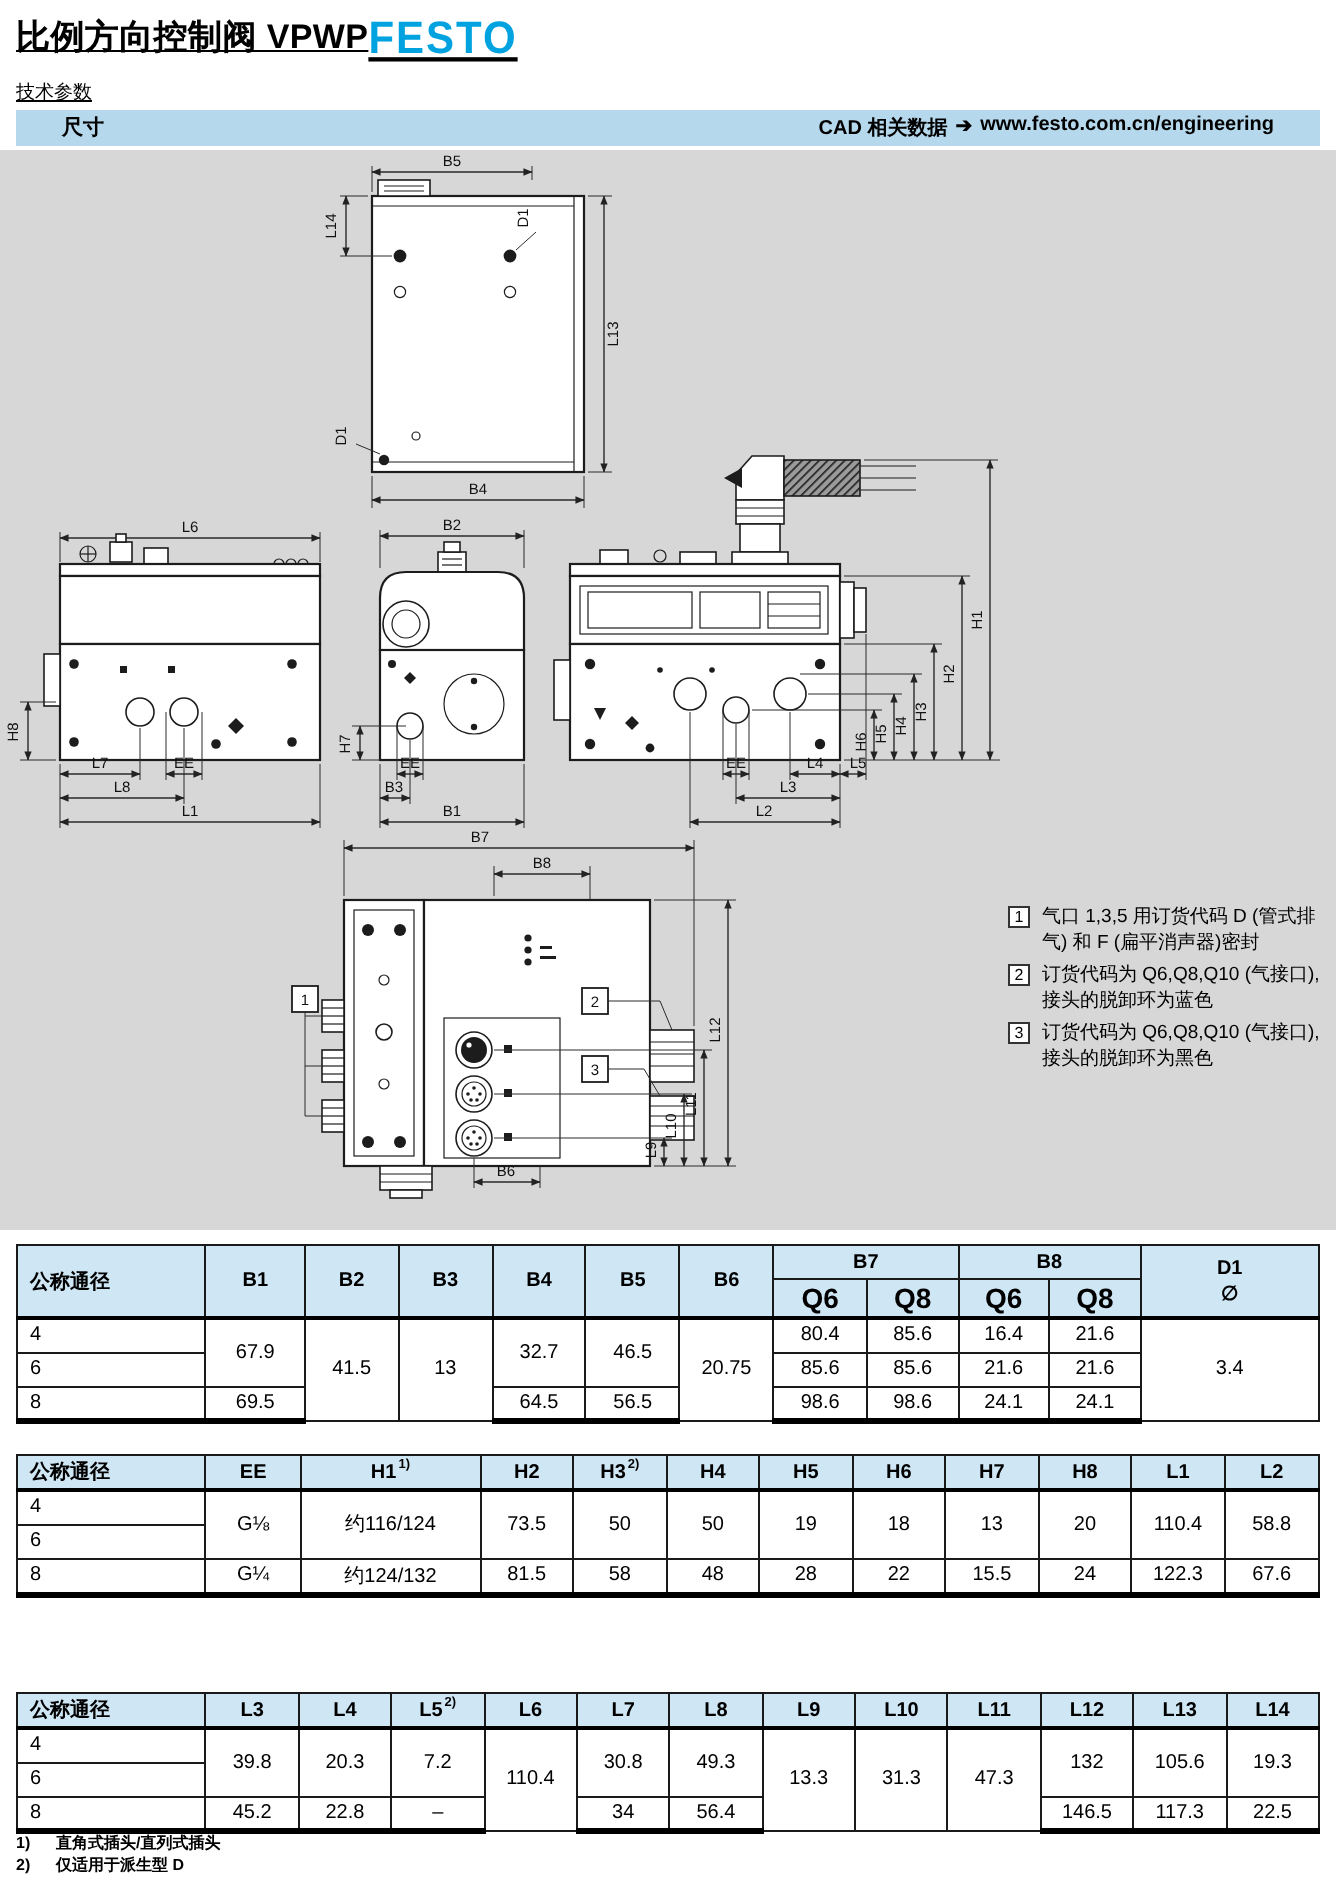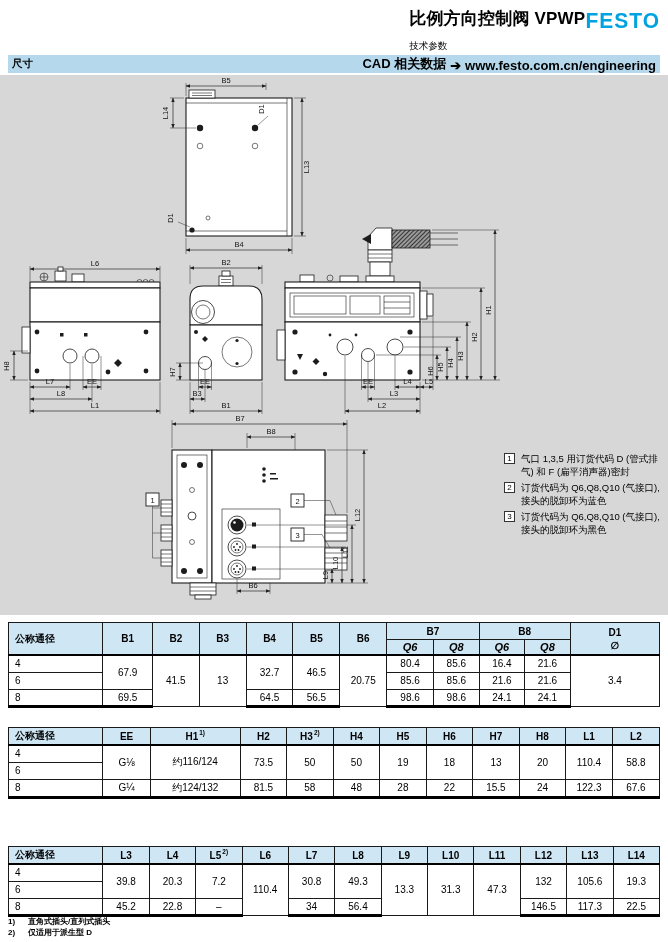--- a/index.html
+++ b/index.html
@@ -1,44 +1,44 @@
 <!DOCTYPE html>
 <html style="--brand: #00a3e0; --bar_bg: #b5d8ec; --thead_bg: #cfe6f4; --panel_bg: #d7d7d7;"><head>
 <meta charset="utf-8">
 <style>
   * { box-sizing: border-box; }
   html,body { margin:0; padding:0; background:#fff; }
   .page { position:relative; width:668px; height:942px; background:#fff;
           font-family:"Liberation Sans", sans-serif; color:#000; overflow:hidden; }
-  .hdr { position:absolute; top:7px; left:8px; right:8px; display:flex;
-         justify-content:flex-end; align-items:flex-start; }
+  .hdr { position:absolute; top:7px; left:8px; right:24px; display:flex;
+         justify-content:flex-start; align-items:flex-start;text-decoration:underline; }
   .title { font-size:17px; font-weight:bold; letter-spacing:.2px; }
   .subtitle { font-size:9.5px; margin-top:10px; }
   .logo { font-size:21px; font-weight:bold; color:var(--brand,#00a3e0);
           letter-spacing:1px; transform:scaleY(1.08); transform-origin:top right; }
   .bar { position:absolute; top:55px; left:8px; width:652px; height:18px;
          background:var(--bar_bg,#b5d8ec); display:flex; align-items:center;
-         justify-content:space-between; padding:0 4px; font-size:10.5px; font-weight:bold; }
-  .bar .right { font-size:13px; display:flex; gap:4px; align-items:flex-end; }
+         justify-content:space-between; padding:0 23px; font-size:10.5px; font-weight:bold; }
+  .bar .right { font-size:10px; display:flex; gap:4px; align-items:flex-start; }
   .panel { position:absolute; top:75px; left:0; width:668px; height:540px;
            background:var(--panel_bg,#d7d7d7); }
   .panel svg { position:absolute; left:0; top:0; }
   .notes { position:absolute; left:504px; top:377px; width:158px; }
   .note { display:flex; gap:6px; margin-bottom:3px; font-size:9.5px; line-height:13px; }
   .note .nb { flex:0 0 11px; width:11px; height:11px; border:1px solid #333; background:#fff;
               font-size:8px; line-height:10px; text-align:center; margin-top:1px; }
   table.dims { position:absolute; left:8px; width:652px; border-collapse:collapse;
                table-layout:fixed; font-size:10px; }
   table.dims th, table.dims td { border:1px solid #1a1a1a; padding:1px 3px;
                text-align:center; font-weight:normal; height:17px; overflow:hidden; }
   table.dims thead th { background:var(--thead_bg,#cfe6f4); font-weight:bold; }
   table.dims .c0 { text-align:left; padding-left:6px; }
   table.dims tbody tr:first-child td { border-top:2.5px solid #000; }
   table.dims tbody tr:last-child td { border-bottom:3.5px solid #000; }
-  tr.sub th { height:13px; font-size:11px;font-style:italic; }
+  tr.sub th { height:13px; font-size:14px; }
   sup.fnm { font-size:6.5px; vertical-align:super; line-height:0; margin-left:1px; }
   .d1h div { line-height:13px; }
   #t1 { top:622px; } #t2 { top:727px; } #t3 { top:846px; }
   .footnotes { position:absolute; left:8px; top:916px; font-size:8px; font-weight:bold; }
   .fn { display:flex; gap:10px; line-height:11px; }
   .fn .n { width:10px; flex:0 0 10px; }
   
   .bd  { fill:#fff; stroke:#1c1c1c; stroke-width:1.1; }
   .bd2 { fill:#fff; stroke:#1c1c1c; stroke-width:.8; }
   .tn  { fill:none; stroke:#1c1c1c; stroke-width:.6; }

